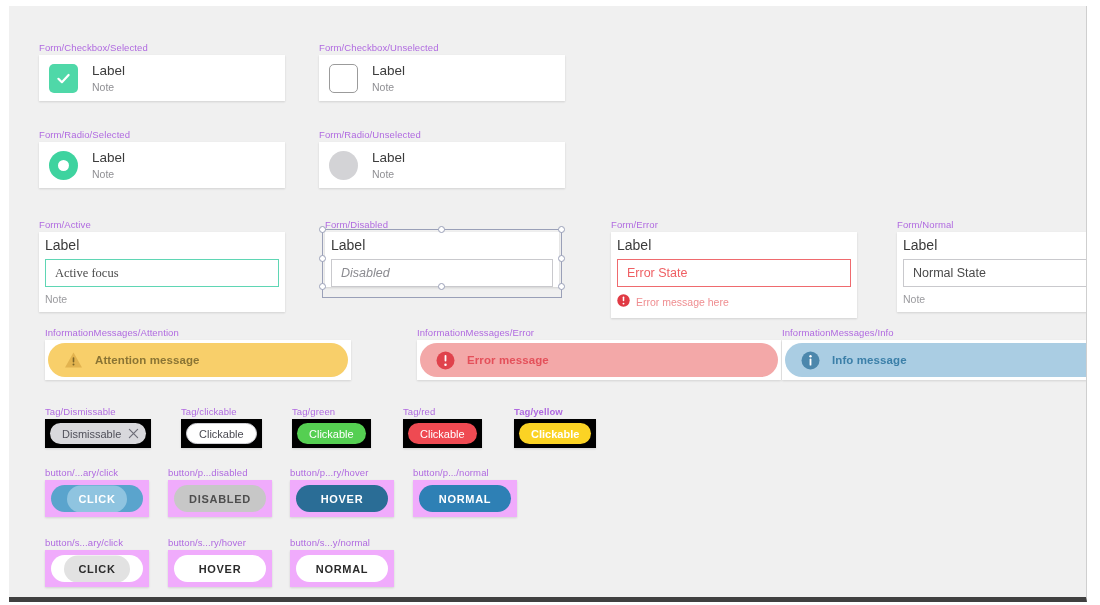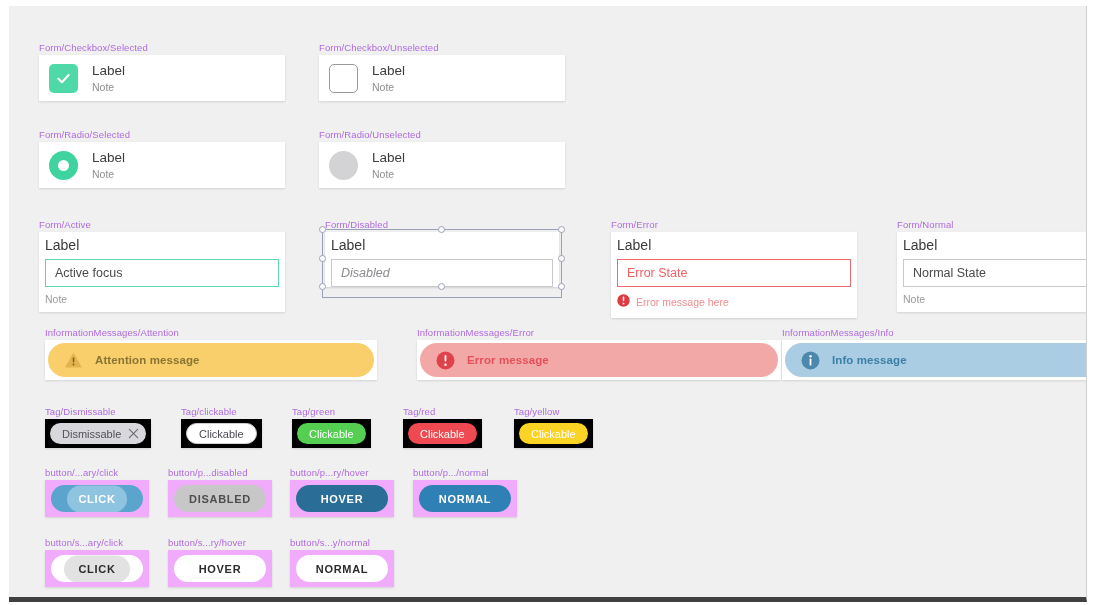--- a/index.html
+++ b/index.html
@@ -84,21 +84,21 @@
     height:28px;
     margin:0 6px;
     box-sizing:border-box;
     display:flex;align-items:center;
     padding-left:9px;
     font-size:12.5px;
     border:1px solid #c9c9cd;
     background:#fff;
     color:#4a4a4a;
   }
-  .f-input.active{border:1.3px solid #5fd6b4;}
+  .f-input.active{border:1.3px solid #5fd6b4;font-family:Liberation Serif, serif;}
   .f-input.error{border:1.2px solid #ef6a6e;color:#ef5f63;}
   .f-input.disabled{color:#8b8b90;font-style:italic;border-color:#c9c9cd;}
   .f-note{
     font-size:10.5px;color:#9a9a9e;
     padding:7px 0 7px 6px;line-height:1;
   }
   .f-err-row{
     display:flex;align-items:center;gap:6px;
     padding:6px 0 7px 6px;
   }
@@ -298,21 +298,21 @@
     <div class="node-label">Form/Normal</div>
     <div class="card form-card">
       <div class="f-label">Label</div>
       <div class="f-input">Normal State</div>
       <div class="f-note">Note</div>
     </div>
   </div>
 
   <div class="node" style="left:36px;top:334px;">
     <div class="node-label">InformationMessages/Attention</div>
-    <div class="msg-card" style="width:332px;">
+    <div class="msg-card" style="width:306px;">
       <div class="msg-pill attention">
         <span class="msg-ico">
           <svg width="19" height="18" viewBox="0 0 19 18" aria-hidden="true">
             <path d="M9.5 1.6 L18 16.4 L1 16.4 Z" fill="#e2b34f"></path>
             <rect x="8.7" y="6.2" width="1.6" height="5.4" rx=".8" fill="#7d6527"></rect>
             <circle cx="9.5" cy="13.6" r="1" fill="#7d6527"></circle>
           </svg>
         </span>
         <span class="msg-txt">Attention message</span>
       </div>
@@ -385,21 +385,21 @@
 
   <div class="node" style="left:394px;top:413px;">
     <div class="node-label">Tag/red</div>
     <div class="tag-card">
       <div class="tag red">
         <span>Clickable</span>
       </div>
     </div>
   </div>
 
-  <div class="node" style="left:505px;top:413px;">
+  <div class="node" style="left:505px;top:413px;font-weight:bold;">
     <div class="node-label">Tag/yellow</div>
     <div class="tag-card">
       <div class="tag yellow">
         <span>Clickable</span>
       </div>
     </div>
   </div>
 
   <div class="node" style="left:36px;top:474px;">
     <div class="node-label">button/...ary/click</div>

